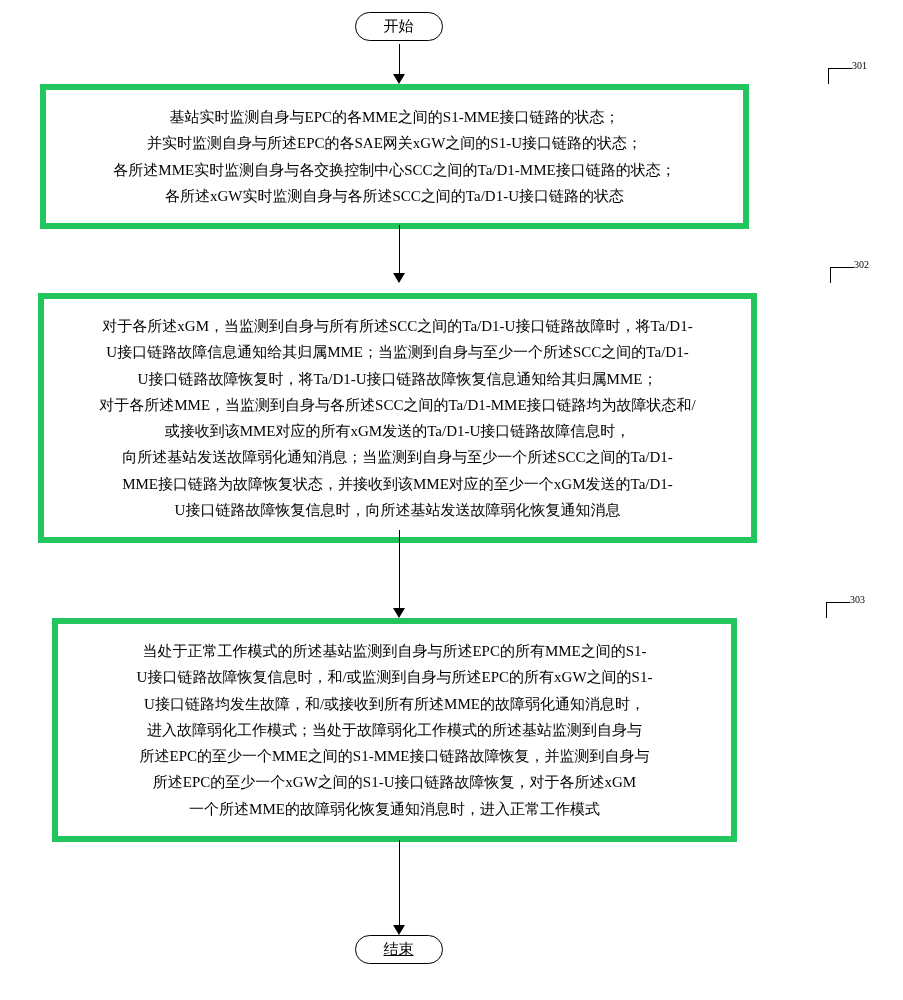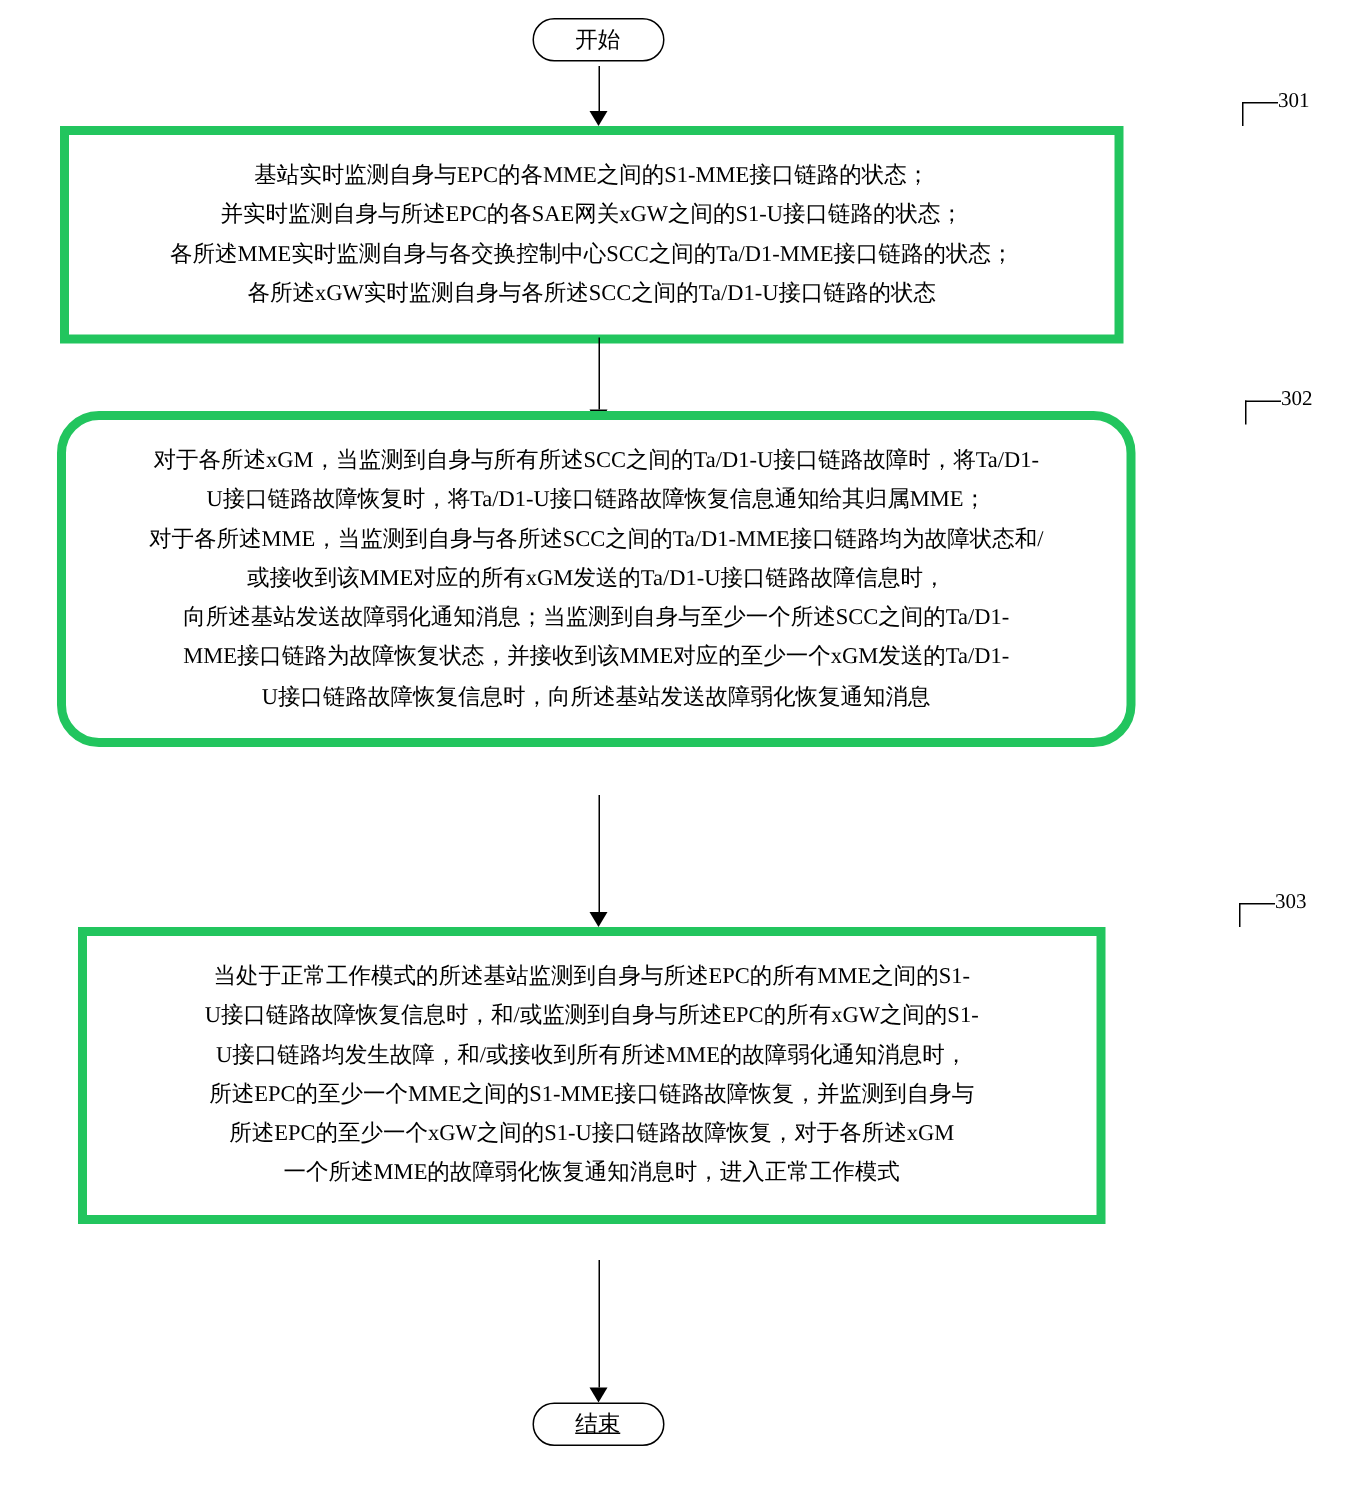--- a/index.html
+++ b/index.html
@@ -44,21 +44,21 @@
     left: 50%;
     transform: translateX(-50%);
     width: 0;
     height: 0;
     border-left: 6px solid transparent;
     border-right: 6px solid transparent;
     border-top: 10px solid #000;
   }
   .step-label {
     position: absolute;
-    font-size: 14px;
+    font-size: 10px;
     text-align: left;
   }
   .callout-h {
     position: absolute;
     border-top: 1.5px solid #000;
   }
   .callout-v {
     position: absolute;
     border-left: 1.5px solid #000;
   }
@@ -86,41 +86,43 @@
     <div>各所述xGW实时监测自身与各所述SCC之间的Ta/D1-U接口链路的状态</div>
   </div>
 
   <div class="arrow-line" style="top:225px; height:48px;"></div>
   <div class="arrow-head" style="top:273px;"></div>
 
   <div class="callout-v" style="left:830px; top:267px; height:16px;"></div>
   <div class="callout-h" style="left:830px; top:267px; width:24px;"></div>
   <div class="step-label" style="left:854px; top:259px;">302</div>
 
-  <div class="box" style="top:274px; left:38px; right:40px;border-radius:28px;">
+  <div class="box" style="top:293px; left:38px; right:40px;">
     <div>对于各所述xGM，当监测到自身与所有所述SCC之间的Ta/D1-U接口链路故障时，将Ta/D1-</div>
+    <div>U接口链路故障信息通知给其归属MME；当监测到自身与至少一个所述SCC之间的Ta/D1-</div>
     <div>U接口链路故障恢复时，将Ta/D1-U接口链路故障恢复信息通知给其归属MME；</div>
     <div>对于各所述MME，当监测到自身与各所述SCC之间的Ta/D1-MME接口链路均为故障状态和/</div>
     <div>或接收到该MME对应的所有xGM发送的Ta/D1-U接口链路故障信息时，</div>
     <div>向所述基站发送故障弱化通知消息；当监测到自身与至少一个所述SCC之间的Ta/D1-</div>
     <div>MME接口链路为故障恢复状态，并接收到该MME对应的至少一个xGM发送的Ta/D1-</div>
     <div>U接口链路故障恢复信息时，向所述基站发送故障弱化恢复通知消息</div>
   </div>
 
   <div class="arrow-line" style="top:530px; height:78px;"></div>
   <div class="arrow-head" style="top:608px;"></div>
 
   <div class="callout-v" style="left:826px; top:602px; height:16px;"></div>
   <div class="callout-h" style="left:826px; top:602px; width:24px;"></div>
   <div class="step-label" style="left:850px; top:594px;">303</div>
 
   <div class="box" style="top:618px; left:52px; right:60px;">
     <div>当处于正常工作模式的所述基站监测到自身与所述EPC的所有MME之间的S1-</div>
     <div>U接口链路故障恢复信息时，和/或监测到自身与所述EPC的所有xGW之间的S1-</div>
     <div>U接口链路均发生故障，和/或接收到所有所述MME的故障弱化通知消息时，</div>
+    <div>进入故障弱化工作模式；当处于故障弱化工作模式的所述基站监测到自身与</div>
     <div>所述EPC的至少一个MME之间的S1-MME接口链路故障恢复，并监测到自身与</div>
     <div>所述EPC的至少一个xGW之间的S1-U接口链路故障恢复，对于各所述xGM</div>
     <div>一个所述MME的故障弱化恢复通知消息时，进入正常工作模式</div>
   </div>
 
   <div class="arrow-line" style="top:840px; height:85px;"></div>
   <div class="arrow-head" style="top:925px;"></div>
 
   <div class="terminal" style="top:935px;text-decoration:underline;">
     <span>结束</span>

